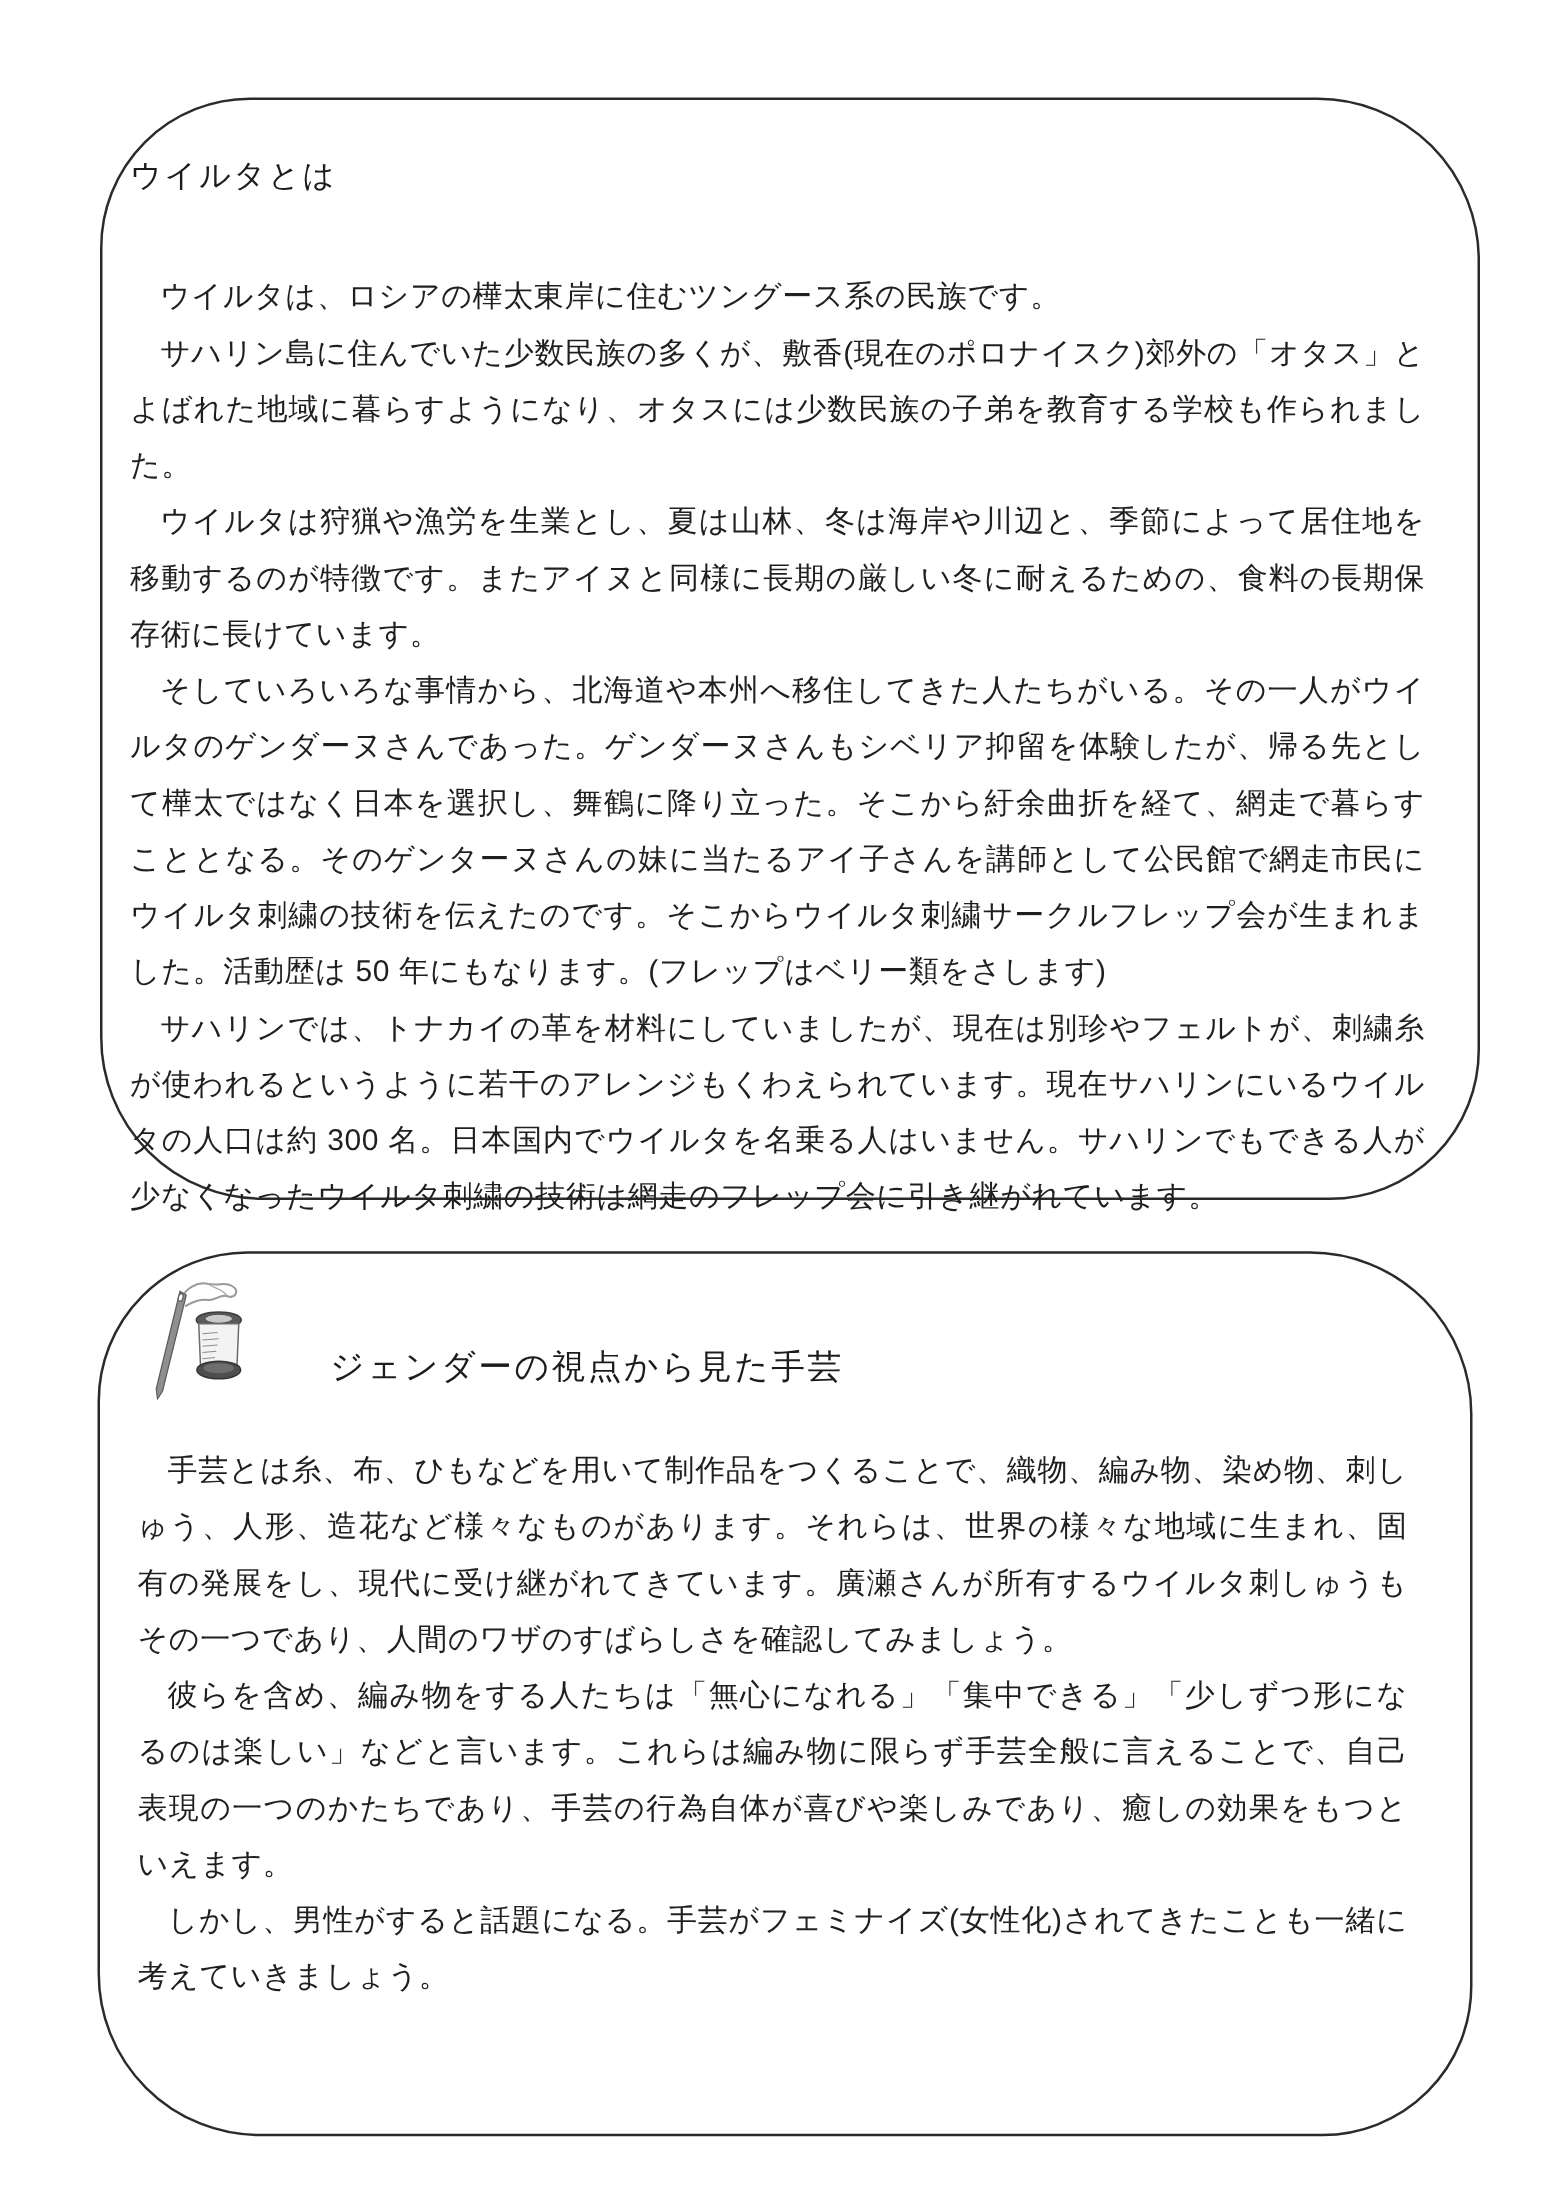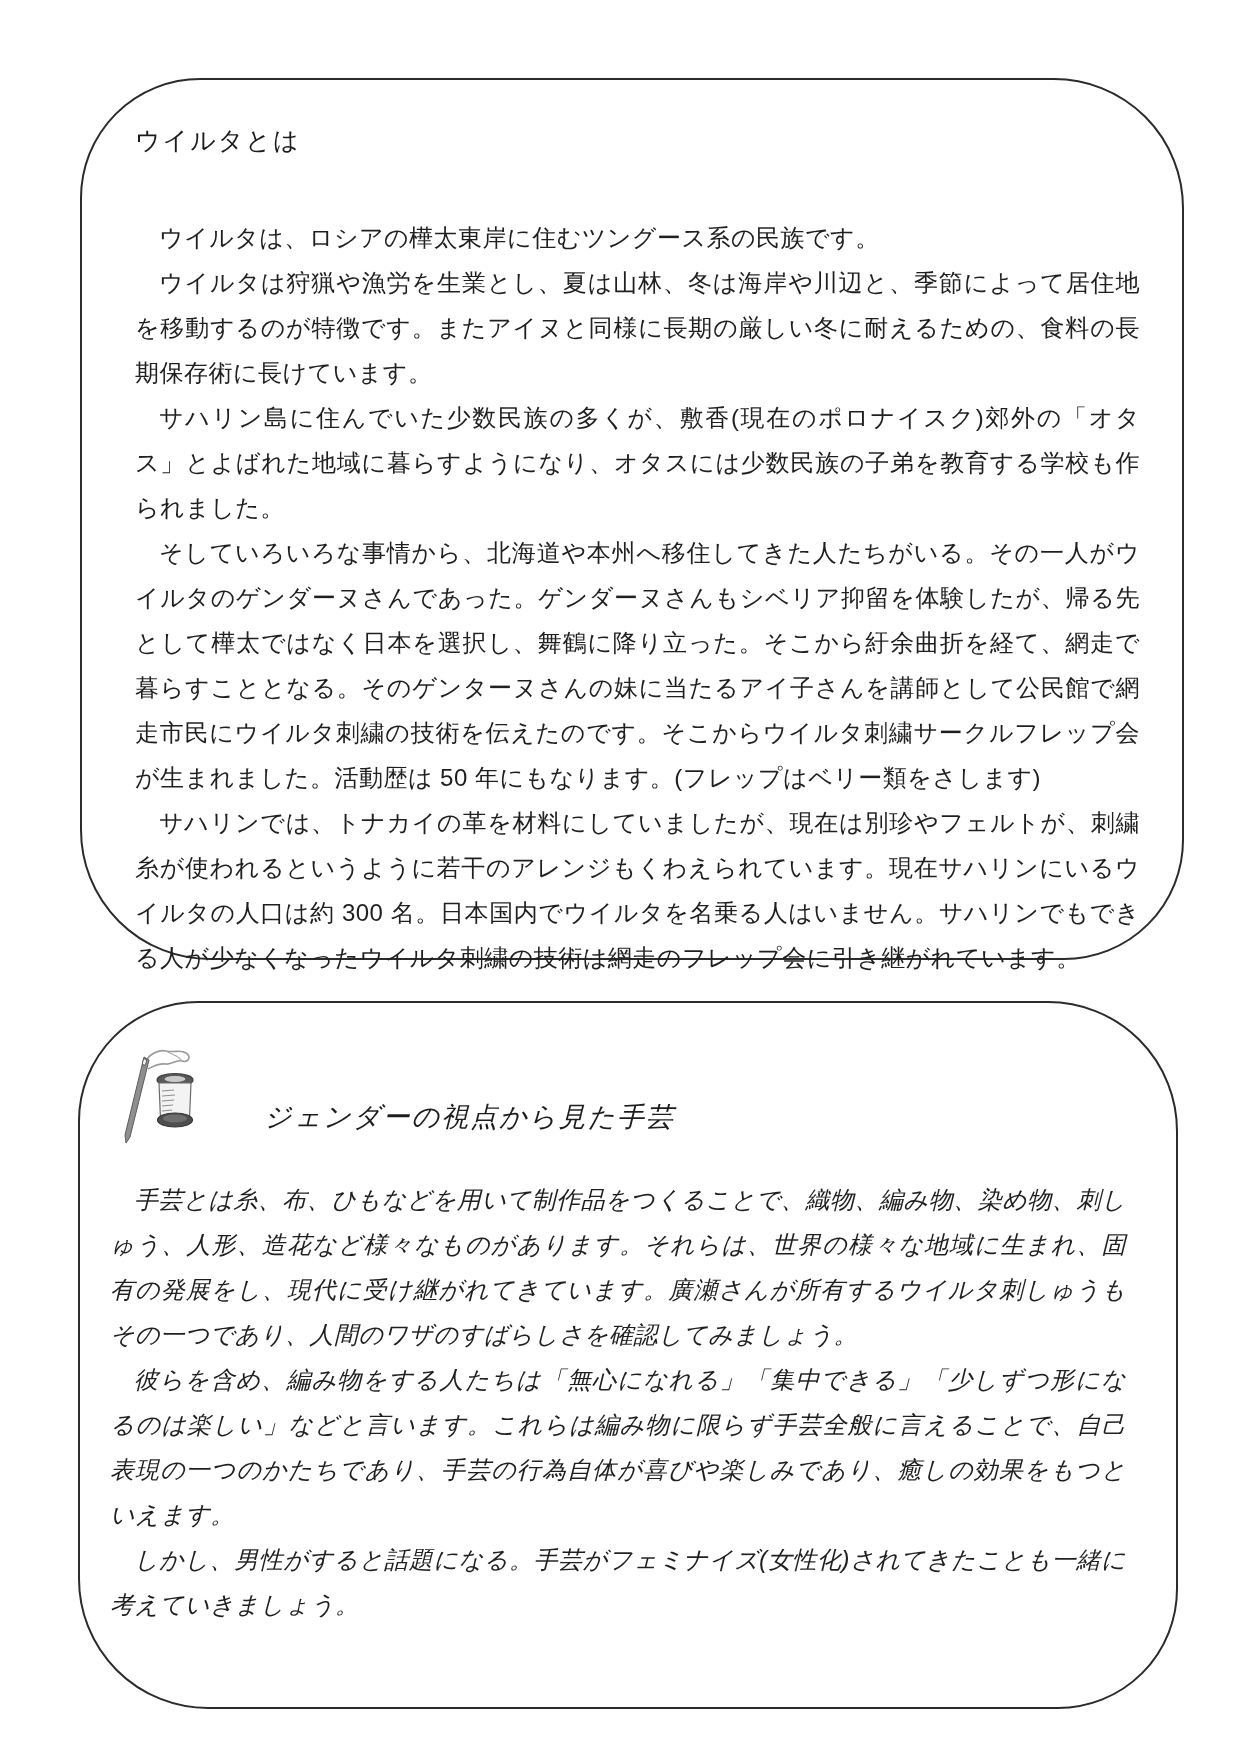--- a/index.html
+++ b/index.html
@@ -21,30 +21,29 @@
     box-sizing: border-box;
     border: 2px solid #2b2b2b;
     background: #ffffff;
   }
   .box-uilta {
     left: 80px;
     top: 78px;
     width: 1104px;
     height: 882px;
     border-radius: 120px 130px 120px 130px;
-    padding: 44px 42px 0 53px;
+    padding: 44px 42px 0 22px;
   }
   .box-gender {
     left: 78px;
     top: 1001px;
     width: 1100px;
     height: 708px;
     border-radius: 120px 130px 120px 130px;
-    padding: 44px 42px 0 30px;
-    font-style: italic;
+    padding: 20px 42px 0 30px;
   }
   .section-title {
     margin: 0;
     font-size: 25px;
     font-weight: normal;
     letter-spacing: 2px;
     color: #1c1c1c;
   }
   .body-text {
     font-size: 24px;
@@ -81,22 +80,22 @@
 </style>
 </head>
 <body>
 
 <div class="page">
 
   <section class="rounded-box box-uilta">
     <h1 class="section-title">ウイルタとは</h1>
     <div class="body-text">
       <p>ウイルタは、ロシアの樺太東岸に住むツングース系の民族です。</p>
+      <p>サハリン島に住んでいた少数民族の多くが、敷香(現在のポロナイスク)郊外の「オタス」とよばれた地域に暮らすようになり、オタスには少数民族の子弟を教育する学校も作られました。</p>
       <p>ウイルタは狩猟や漁労を生業とし、夏は山林、冬は海岸や川辺と、季節によって居住地を移動するのが特徴です。またアイヌと同様に長期の厳しい冬に耐えるための、食料の長期保存術に長けています。</p>
-      <p>サハリン島に住んでいた少数民族の多くが、敷香(現在のポロナイスク)郊外の「オタス」とよばれた地域に暮らすようになり、オタスには少数民族の子弟を教育する学校も作られました。</p>
       <p>そしていろいろな事情から、北海道や本州へ移住してきた人たちがいる。その一人がウイルタのゲンダーヌさんであった。ゲンダーヌさんもシベリア抑留を体験したが、帰る先として樺太ではなく日本を選択し、舞鶴に降り立った。そこから紆余曲折を経て、網走で暮らすこととなる。そのゲンターヌさんの妹に当たるアイ子さんを講師として公民館で網走市民にウイルタ刺繍の技術を伝えたのです。そこからウイルタ刺繍サークルフレップ会が生まれました。活動歴は 50 年にもなります。(フレップはベリー類をさします)</p>
       <p>サハリンでは、トナカイの革を材料にしていましたが、現在は別珍やフェルトが、刺繍糸が使われるというように若干のアレンジもくわえられています。現在サハリンにいるウイルタの人口は約 300 名。日本国内でウイルタを名乗る人はいません。サハリンでもできる人が少なくなったウイルタ刺繍の技術は網走のフレップ会に引き継がれています。</p>
     </div>
   </section>
 
   <section class="rounded-box box-gender">
     <div class="gender-header">
       <span>
         <svg class="gender-icon" viewBox="0 0 92 100" xmlns="http://www.w3.org/2000/svg">
 

